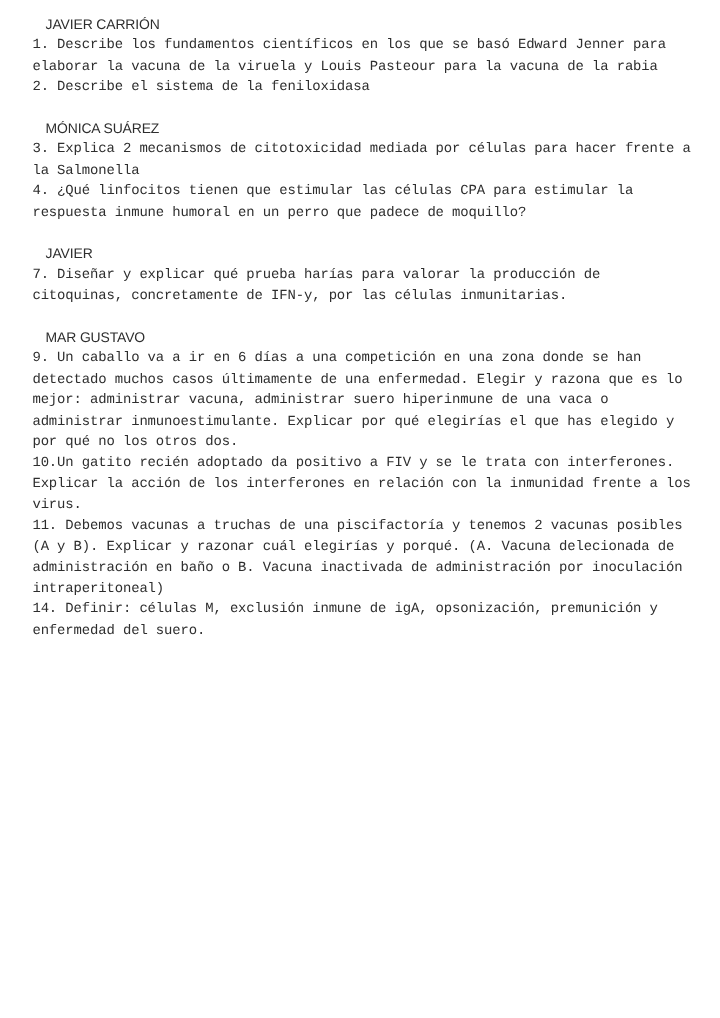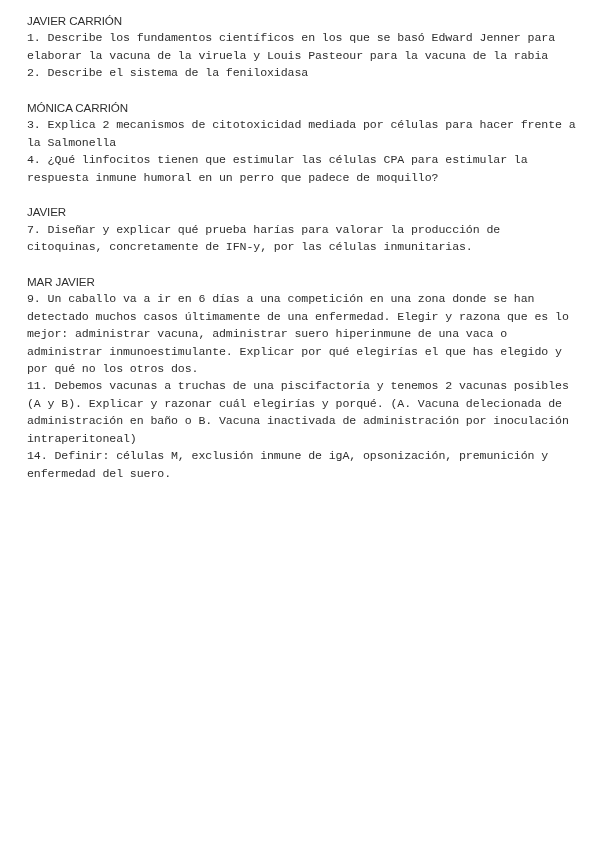--- a/index.html
+++ b/index.html
@@ -23,48 +23,50 @@
       line-height: 17.4px;
       color: #2e2e2e;
       letter-spacing: -0.1px;
     }
     .section {
       margin-bottom: 17.4px;
     }
     .heading {
       display: block;
       text-transform: none;
+      margin-left: 11px;
     }
     .question {
       display: block;
       font-family: Liberation Mono, monospace;
     }
   </style>
 </head>
 <body>
 
 <div class="page">
 
   <div class="section">
     <span class="heading">JAVIER CARRIÓN</span>
     <span class="question">1. Describe los fundamentos científicos en los que se basó Edward Jenner para elaborar la vacuna de la viruela y Louis Pasteour para la vacuna de la rabia</span>
     <span class="question">2. Describe el sistema de la feniloxidasa</span>
   </div>
 
   <div class="section">
-    <span class="heading">MÓNICA CARRIÓN</span>
+    <span class="heading">MÓNICA SUÁREZ</span>
     <span class="question">3. Explica 2 mecanismos de citotoxicidad mediada por células para hacer frente a la Salmonella</span>
     <span class="question">4. ¿Qué linfocitos tienen que estimular las células CPA para estimular la respuesta inmune humoral en un perro que padece de moquillo?</span>
   </div>
 
   <div class="section">
     <span class="heading">JAVIER</span>
     <span class="question">7. Diseñar y explicar qué prueba harías para valorar la producción de citoquinas, concretamente de IFN-y, por las células inmunitarias.</span>
   </div>
 
   <div class="section">
-    <span class="heading">MAR JAVIER</span>
+    <span class="heading">MAR GUSTAVO</span>
     <span class="question">9. Un caballo va a ir en 6 días a una competición en una zona donde se han detectado muchos casos últimamente de una enfermedad. Elegir y razona que es lo mejor: administrar vacuna, administrar suero hiperinmune de una vaca o administrar inmunoestimulante. Explicar por qué elegirías el que has elegido y por qué no los otros dos.</span>
+    <span class="question">10.Un gatito recién adoptado da positivo a FIV y se le trata con interferones. Explicar la acción de los interferones en relación con la inmunidad frente a los virus.</span>
     <span class="question">11. Debemos vacunas a truchas de una piscifactoría y tenemos 2 vacunas posibles (A y B). Explicar y razonar cuál elegirías y porqué. (A. Vacuna delecionada de administración en baño o B. Vacuna inactivada de administración por inoculación intraperitoneal)</span>
     <span class="question">14. Definir: células M, exclusión inmune de igA, opsonización, premunición y enfermedad del suero.</span>
   </div>
 
 </div>
 
 </body></html>

